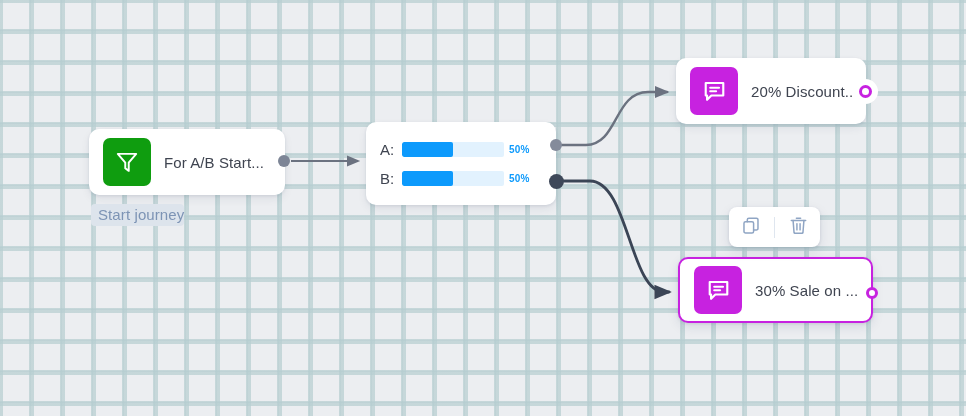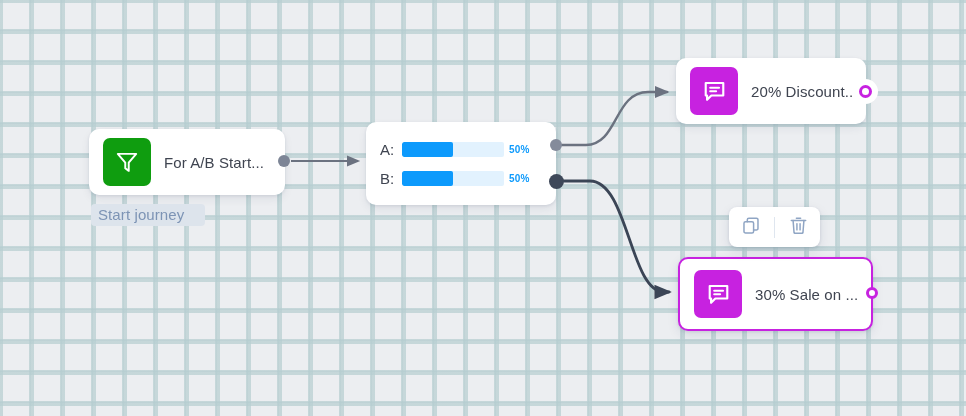--- a/index.html
+++ b/index.html
@@ -89,21 +89,21 @@
     overflow: hidden;
     letter-spacing: .1px;
   }
 
   .start-pill {
     position: absolute;
     left: 91px; top: 204px;
     background: #dde4ec;
     color: #7d94b5;
     font-size: 15px;
-    padding: 2px 21px 3px 7px;
+    padding: 2px 0 3px 7px;
     border-radius: 4px;
     letter-spacing: .1px;
   }
 
   
   #node-split {
     left: 366px; top: 122px;
     width: 190px; height: 83px;
     padding: 12px 14px;
     display: flex;
@@ -191,21 +191,21 @@
   
   #node-msg1 {
     left: 676px; top: 58px;
     width: 190px; height: 66px;
     display: flex;
     align-items: center;
     padding: 0 14px;
   }
   #node-msg2 {
     left: 678px; top: 257px;
-    width: 195px; height: 74px;
+    width: 195px; height: 66px;
     display: flex;
     align-items: center;
     padding: 0 14px;
     border: 2px solid #c722e0;
     box-shadow: 0 1px 3px rgba(24,39,75,0.10), 0 4px 12px rgba(24,39,75,0.10);
   }
 
   
   #node-toolbar {
     position: absolute;

